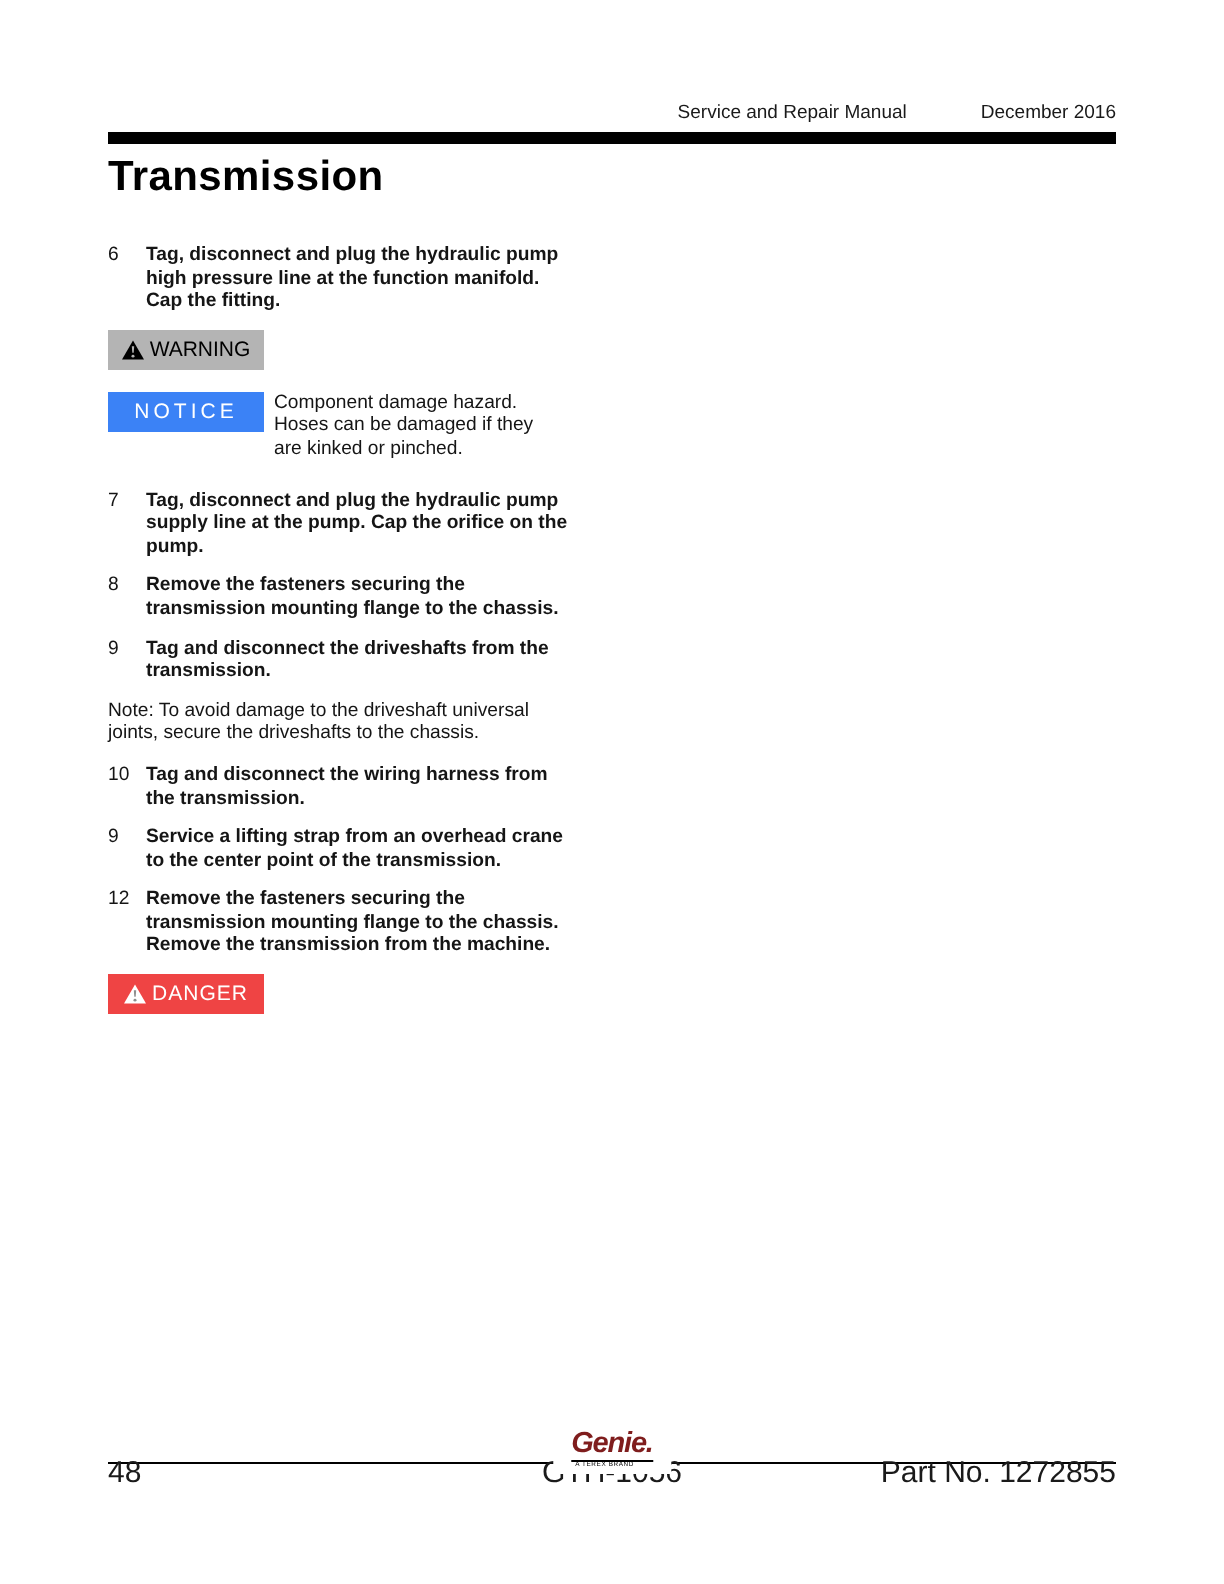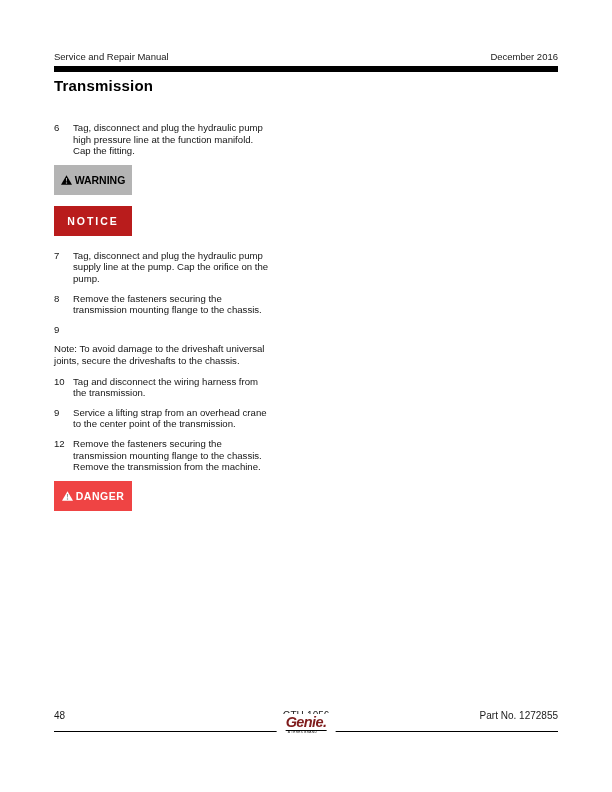--- a/index.html
+++ b/index.html
@@ -8,52 +8,52 @@
     position:relative;
     width:612px; height:792px;
     background:#ffffff;
     font-family:"Liberation Sans", sans-serif;
     color:#151515;
     overflow:hidden;
   }
   
   .header-row {
     position:absolute; top:51px; left:54px; right:54px;
-    display:flex; justify-content:space-between;
-    font-size:9.5px; color:#1a1a1a;
+    display:flex; justify-content:flex-end;
+    font-size:9.5px; color:#1a1a1a;gap:37px;
   }
   .header-bar {
     position:absolute; top:66px; left:54px; right:54px;
     height:6px; background:#000;
   }
   .page-title {
     position:absolute; top:77px; left:54px;
-    font-size:15px; font-weight:bold; color:#000;
+    font-size:21px; font-weight:bold; color:#000;
     letter-spacing:0.2px;
   }
   
   .content {
     position:absolute; top:122px; left:54px; width:254px;
     font-size:9.6px; line-height:11.6px;
   }
   .step { display:flex; margin-bottom:8px; }
   .step-num { width:19px; flex-shrink:0; }
-  .step-text { width:225px; white-space:pre-line; }
+  .step-text { width:225px; white-space:pre-line;font-weight:bold; }
   .note { margin:1px 0 9px 0; width:248px; white-space:pre-line; }
 
   .alert { display:flex; margin:3px 0 11px 0; }
   .alert-label {
-    width:78px; height:30px; flex-shrink:0;
+    width:78px; height:20px; flex-shrink:0;
     margin-right:3px;
     display:flex; align-items:center; justify-content:center;
-    font-weight:bold; font-size:10.5px; line-height:14px;
+    font-weight:normal; font-size:10.5px; line-height:14px;
     gap:3px;
   }
   .warning-label { background:#b4b4b4; color:#000; }
-  .notice-label  { background:#b91c1c; color:#fff; letter-spacing:2px; }
+  .notice-label  { background:#3b82f6; color:#fff; letter-spacing:2px; }
   .danger-label  { background:#ef4444; color:#fff; letter-spacing:0.5px; }
   .alert-text { width:152px; white-space:pre-line; margin-left:2px; }
   .tri-icon { display:inline-block; }
   .m-notice { margin-bottom:14px; }
   .m-danger { margin-top:5px; }
 
   
   .footer-line {
     position:absolute; top:731px; left:54px; right:54px;
     border-top:1.3px solid #000;
@@ -68,22 +68,22 @@
     font-size:14.5px; font-weight:bold; font-style:italic;
     letter-spacing:-0.6px; color:#7f1d1d;
     border-bottom:1px solid #000;
     line-height:16px;
   }
   .logo-sub {
     font-size:3.2px; letter-spacing:0.3px; color:#000;
     text-align:left; line-height:3.5px; padding-left:2px;
   }
   .footer-row {
-    position:absolute; top:710px; left:54px; right:54px;
-    display:flex; font-size:10px; color:#1a1a1a;
+    position:absolute; top:728px; left:54px; right:54px;
+    display:flex; font-size:15px; color:#1a1a1a;
   }
   .footer-row > span { flex:1; }
   .f-center { text-align:center; }
   .f-right { text-align:right; }
 </style>
 </head>
 <body>
 
 <div class="page">
 
@@ -111,37 +111,42 @@
           <circle cx="7" cy="9.9" r="0.95" fill="#b4b4b4"></circle>
         </svg>
         <span>WARNING</span>
       </span>
     </div>
 
     <div class="alert m-notice">
       <span class="alert-label notice-label">
         <span>NOTICE</span>
       </span>
+      <span class="alert-text">Component damage hazard.
+Hoses can be damaged if they
+are kinked or pinched.</span>
     </div>
 
     <div class="step">
       <span class="step-num">7</span>
       <span class="step-text">Tag, disconnect and plug the hydraulic pump
 supply line at the pump. Cap the orifice on the
 pump.</span>
     </div>
 
     <div class="step">
       <span class="step-num">8</span>
       <span class="step-text">Remove the fasteners securing the
 transmission mounting flange to the chassis.</span>
     </div>
 
     <div class="step">
       <span class="step-num">9</span>
+      <span class="step-text">Tag and disconnect the driveshafts from the
+transmission.</span>
     </div>
 
     <div class="note">Note: To avoid damage to the driveshaft universal
 joints, secure the driveshafts to the chassis.</div>
 
     <div class="step">
       <span class="step-num">10</span>
       <span class="step-text">Tag and disconnect the wiring harness from
 the transmission.</span>
     </div>

